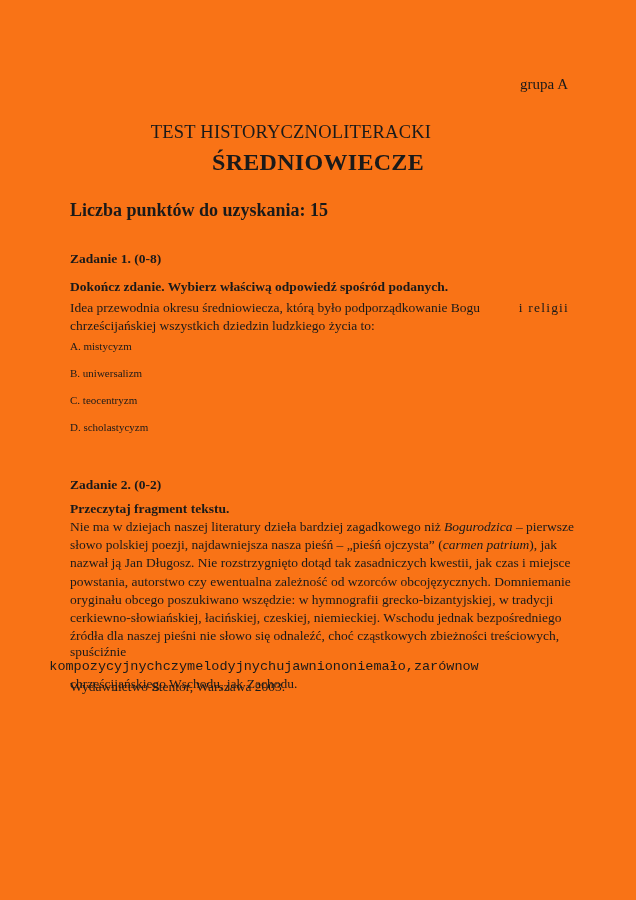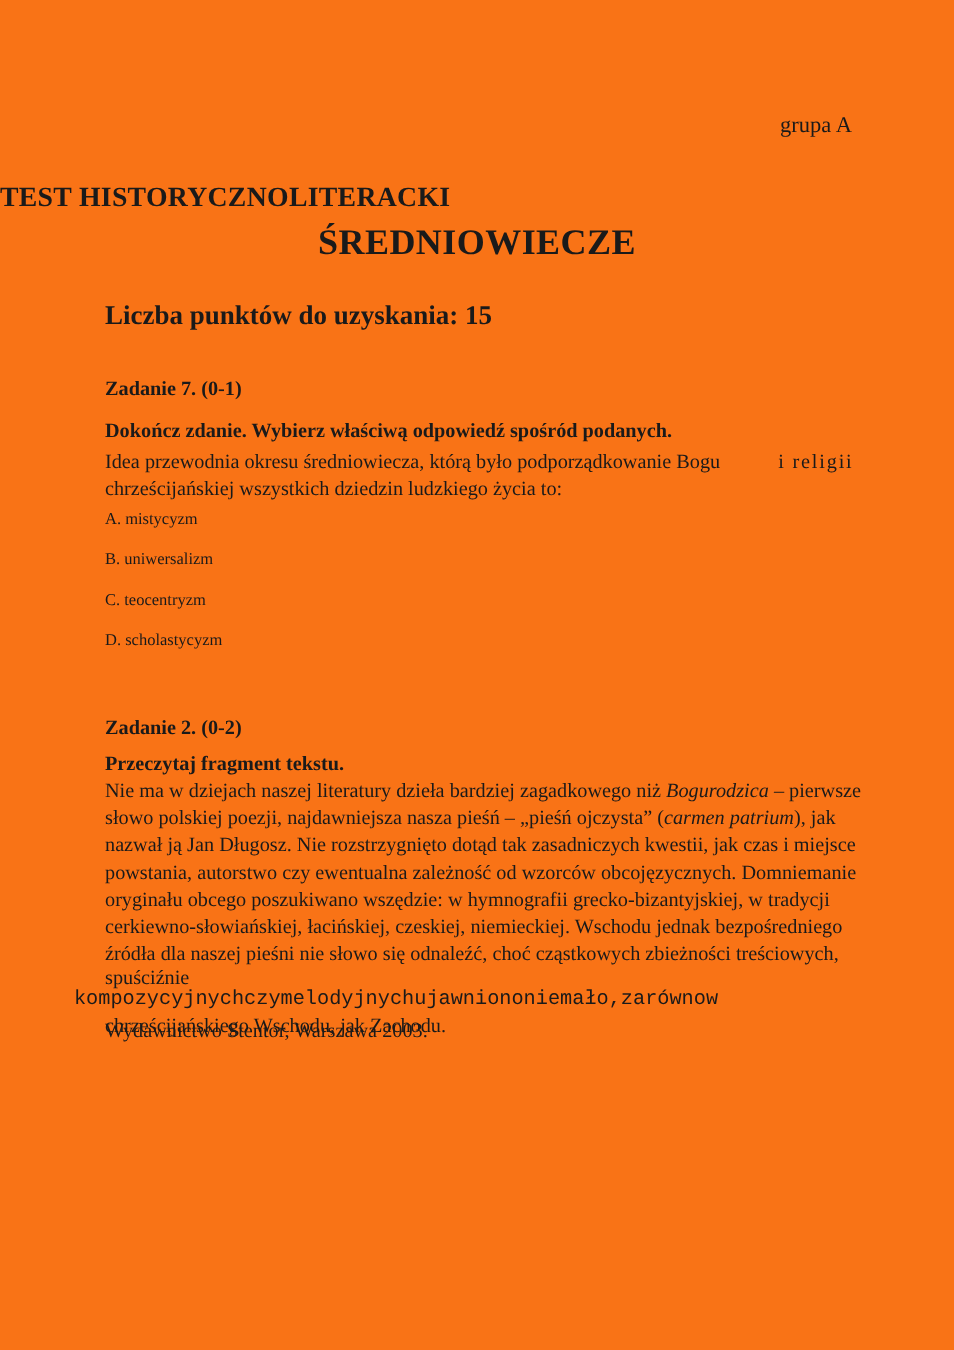--- a/index.html
+++ b/index.html
@@ -32,23 +32,23 @@
     font-size: 15px;
     line-height: 20px;
     white-space: nowrap;
   }
 
   .doc-title {
     position: absolute;
     top: 120px;
     left: 0;
     width: 582px;
-    text-align: left;
+    text-align: center;
     font-size: 18.5px;
-    font-weight: bold;
+    font-weight: normal;
     letter-spacing: 0.2px;
     line-height: 24px;
   }
   .doc-subtitle {
     position: absolute;
     top: 147px;
     left: 0;
     width: 636px;
     text-align: center;
     font-size: 24px;
@@ -162,21 +162,21 @@
 
 <div class="page">
 
   <div class="group-label">grupa A</div>
 
   <div class="doc-title">TEST HISTORYCZNOLITERACKI</div>
   <div class="doc-subtitle">ŚREDNIOWIECZE</div>
 
   <div class="points-line">Liczba punktów do uzyskania: 15</div>
 
-  <div class="task-head" style="top:250px;">Zadanie 7. (0-1)</div>
+  <div class="task-head" style="top:250px;">Zadanie 1. (0-8)</div>
   <div class="task-instr" style="top:278px;">Dokończ zdanie. Wybierz właściwą odpowiedź spośród podanych.</div>
 
   <div class="body-text" id="task1-stem">
     <span class="stem-row">
       <span>Idea przewodnia okresu średniowiecza, którą było podporządkowanie Bogu</span>
       <span class="stem-tail">i religii</span>
     </span>
     <span class="stem-line2">chrześcijańskiej wszystkich dziedzin ludzkiego życia to:</span>
   </div>
 

